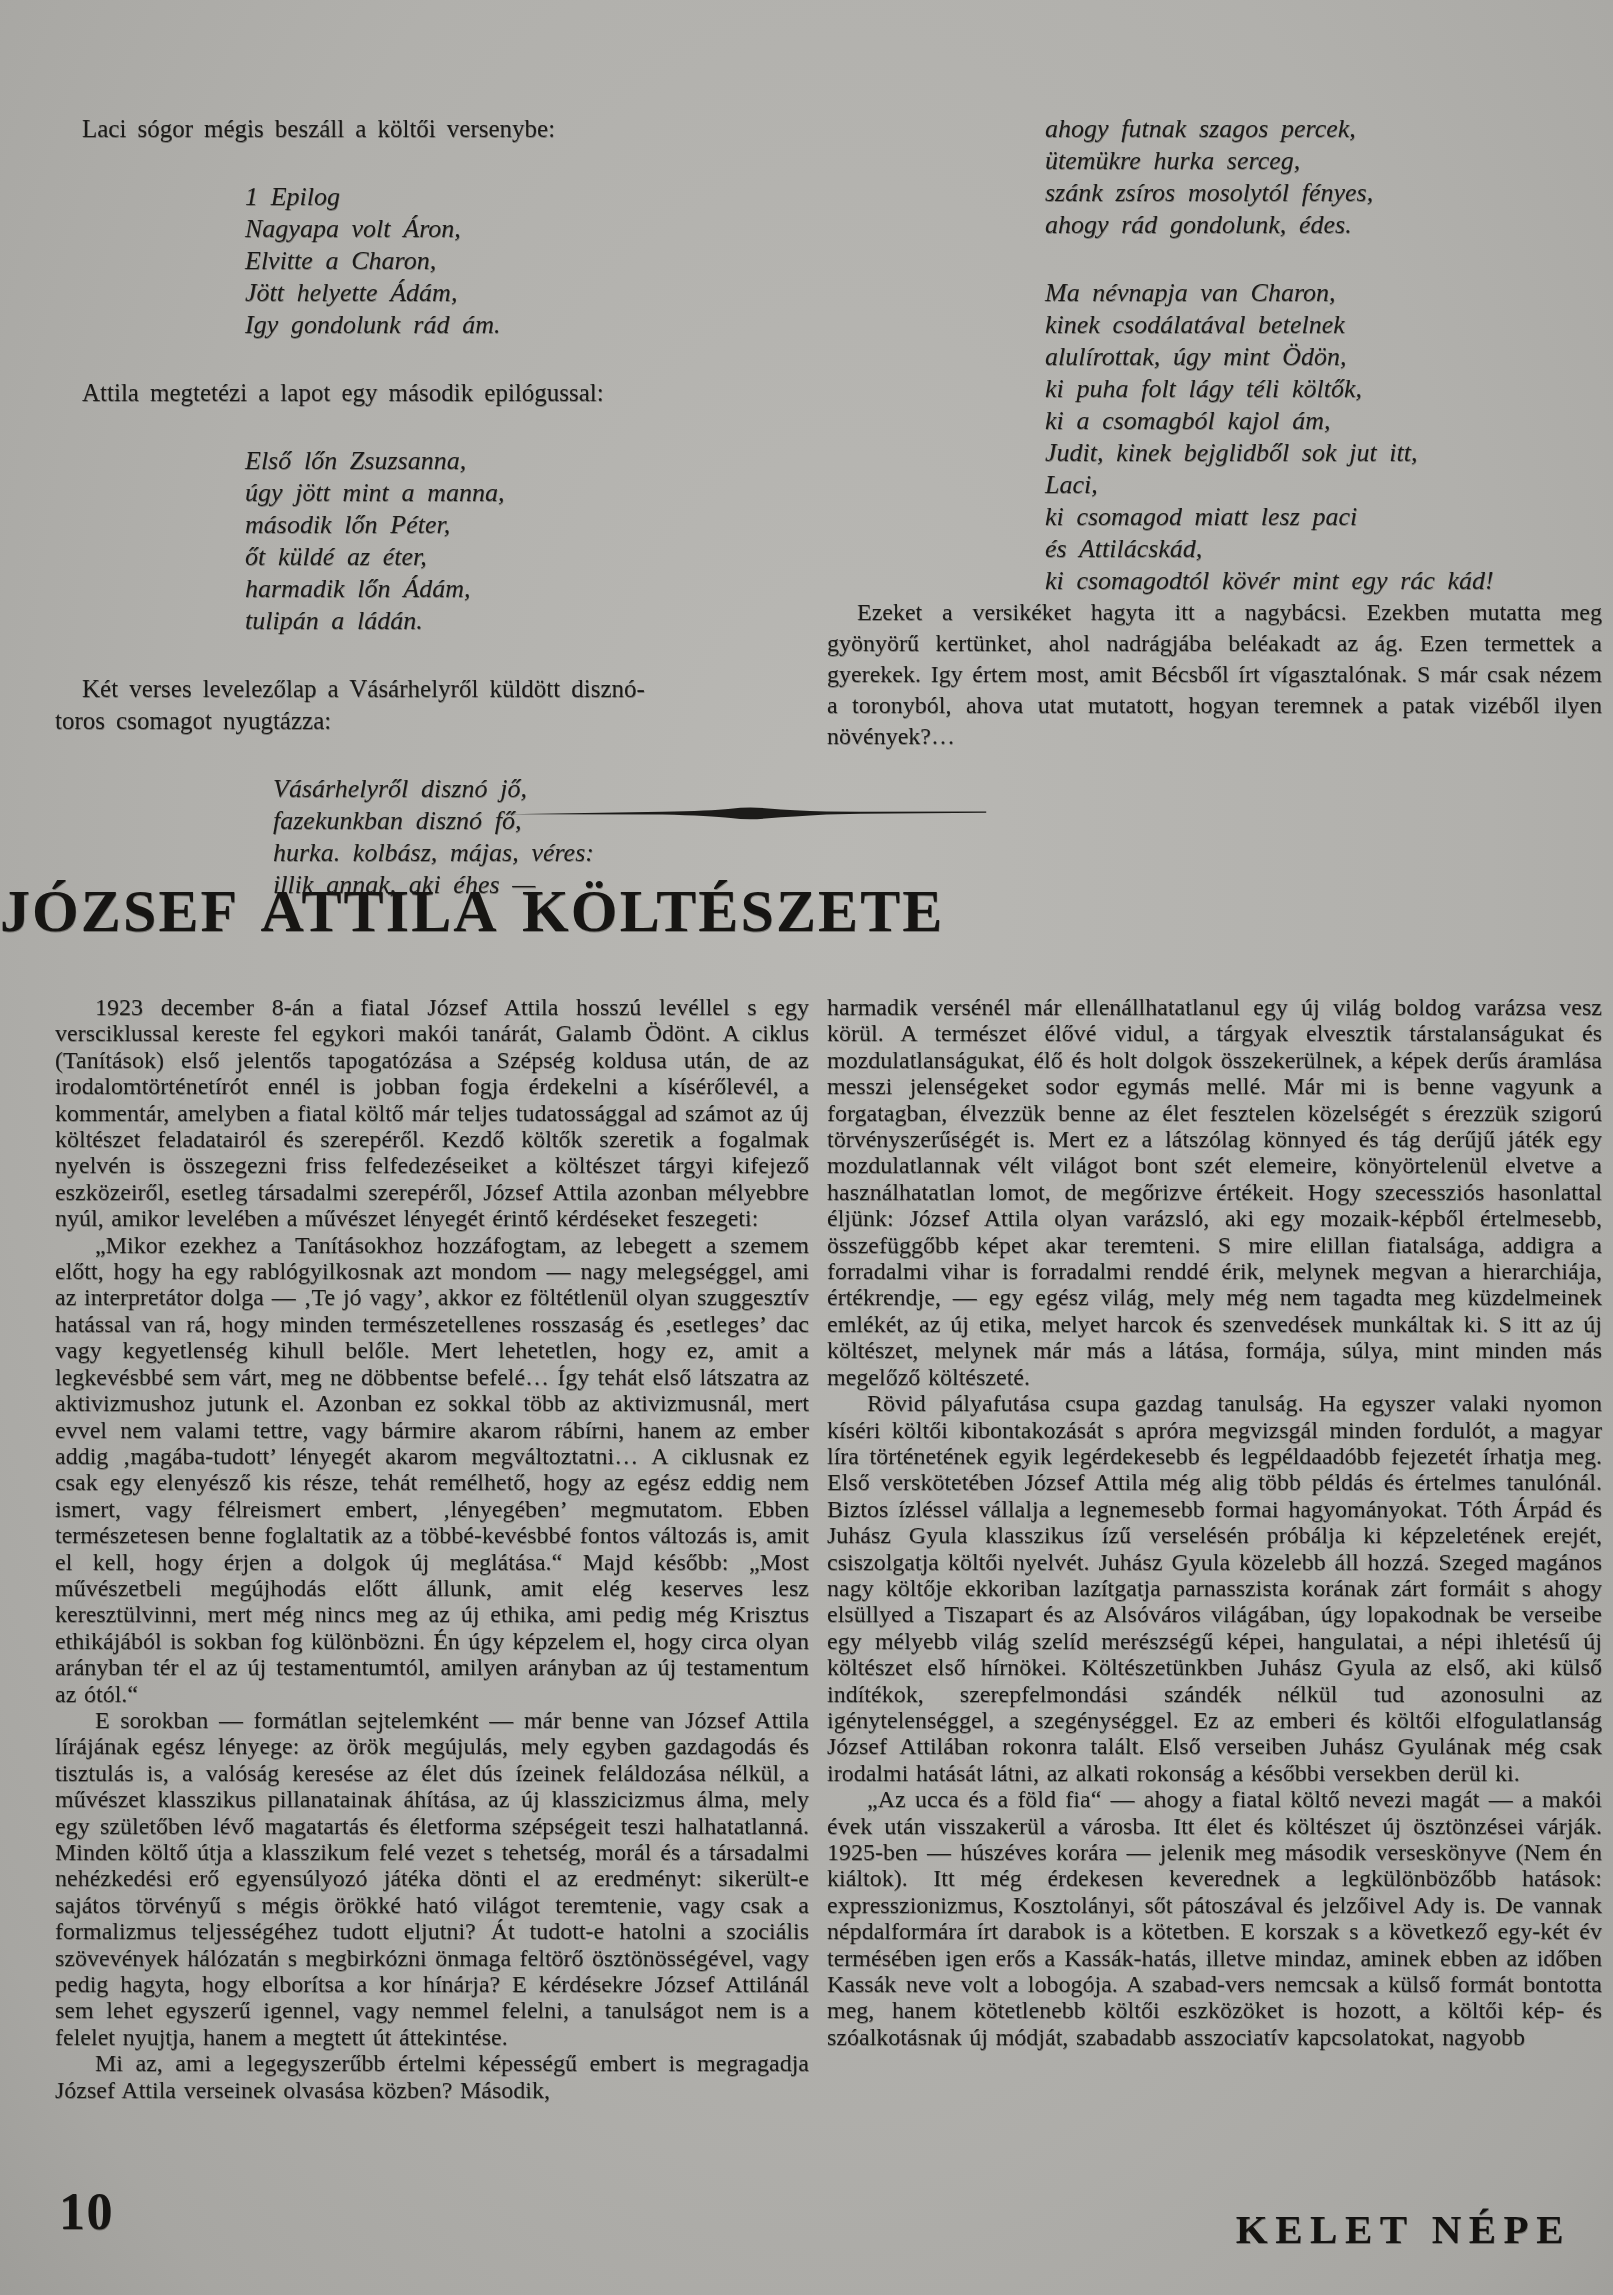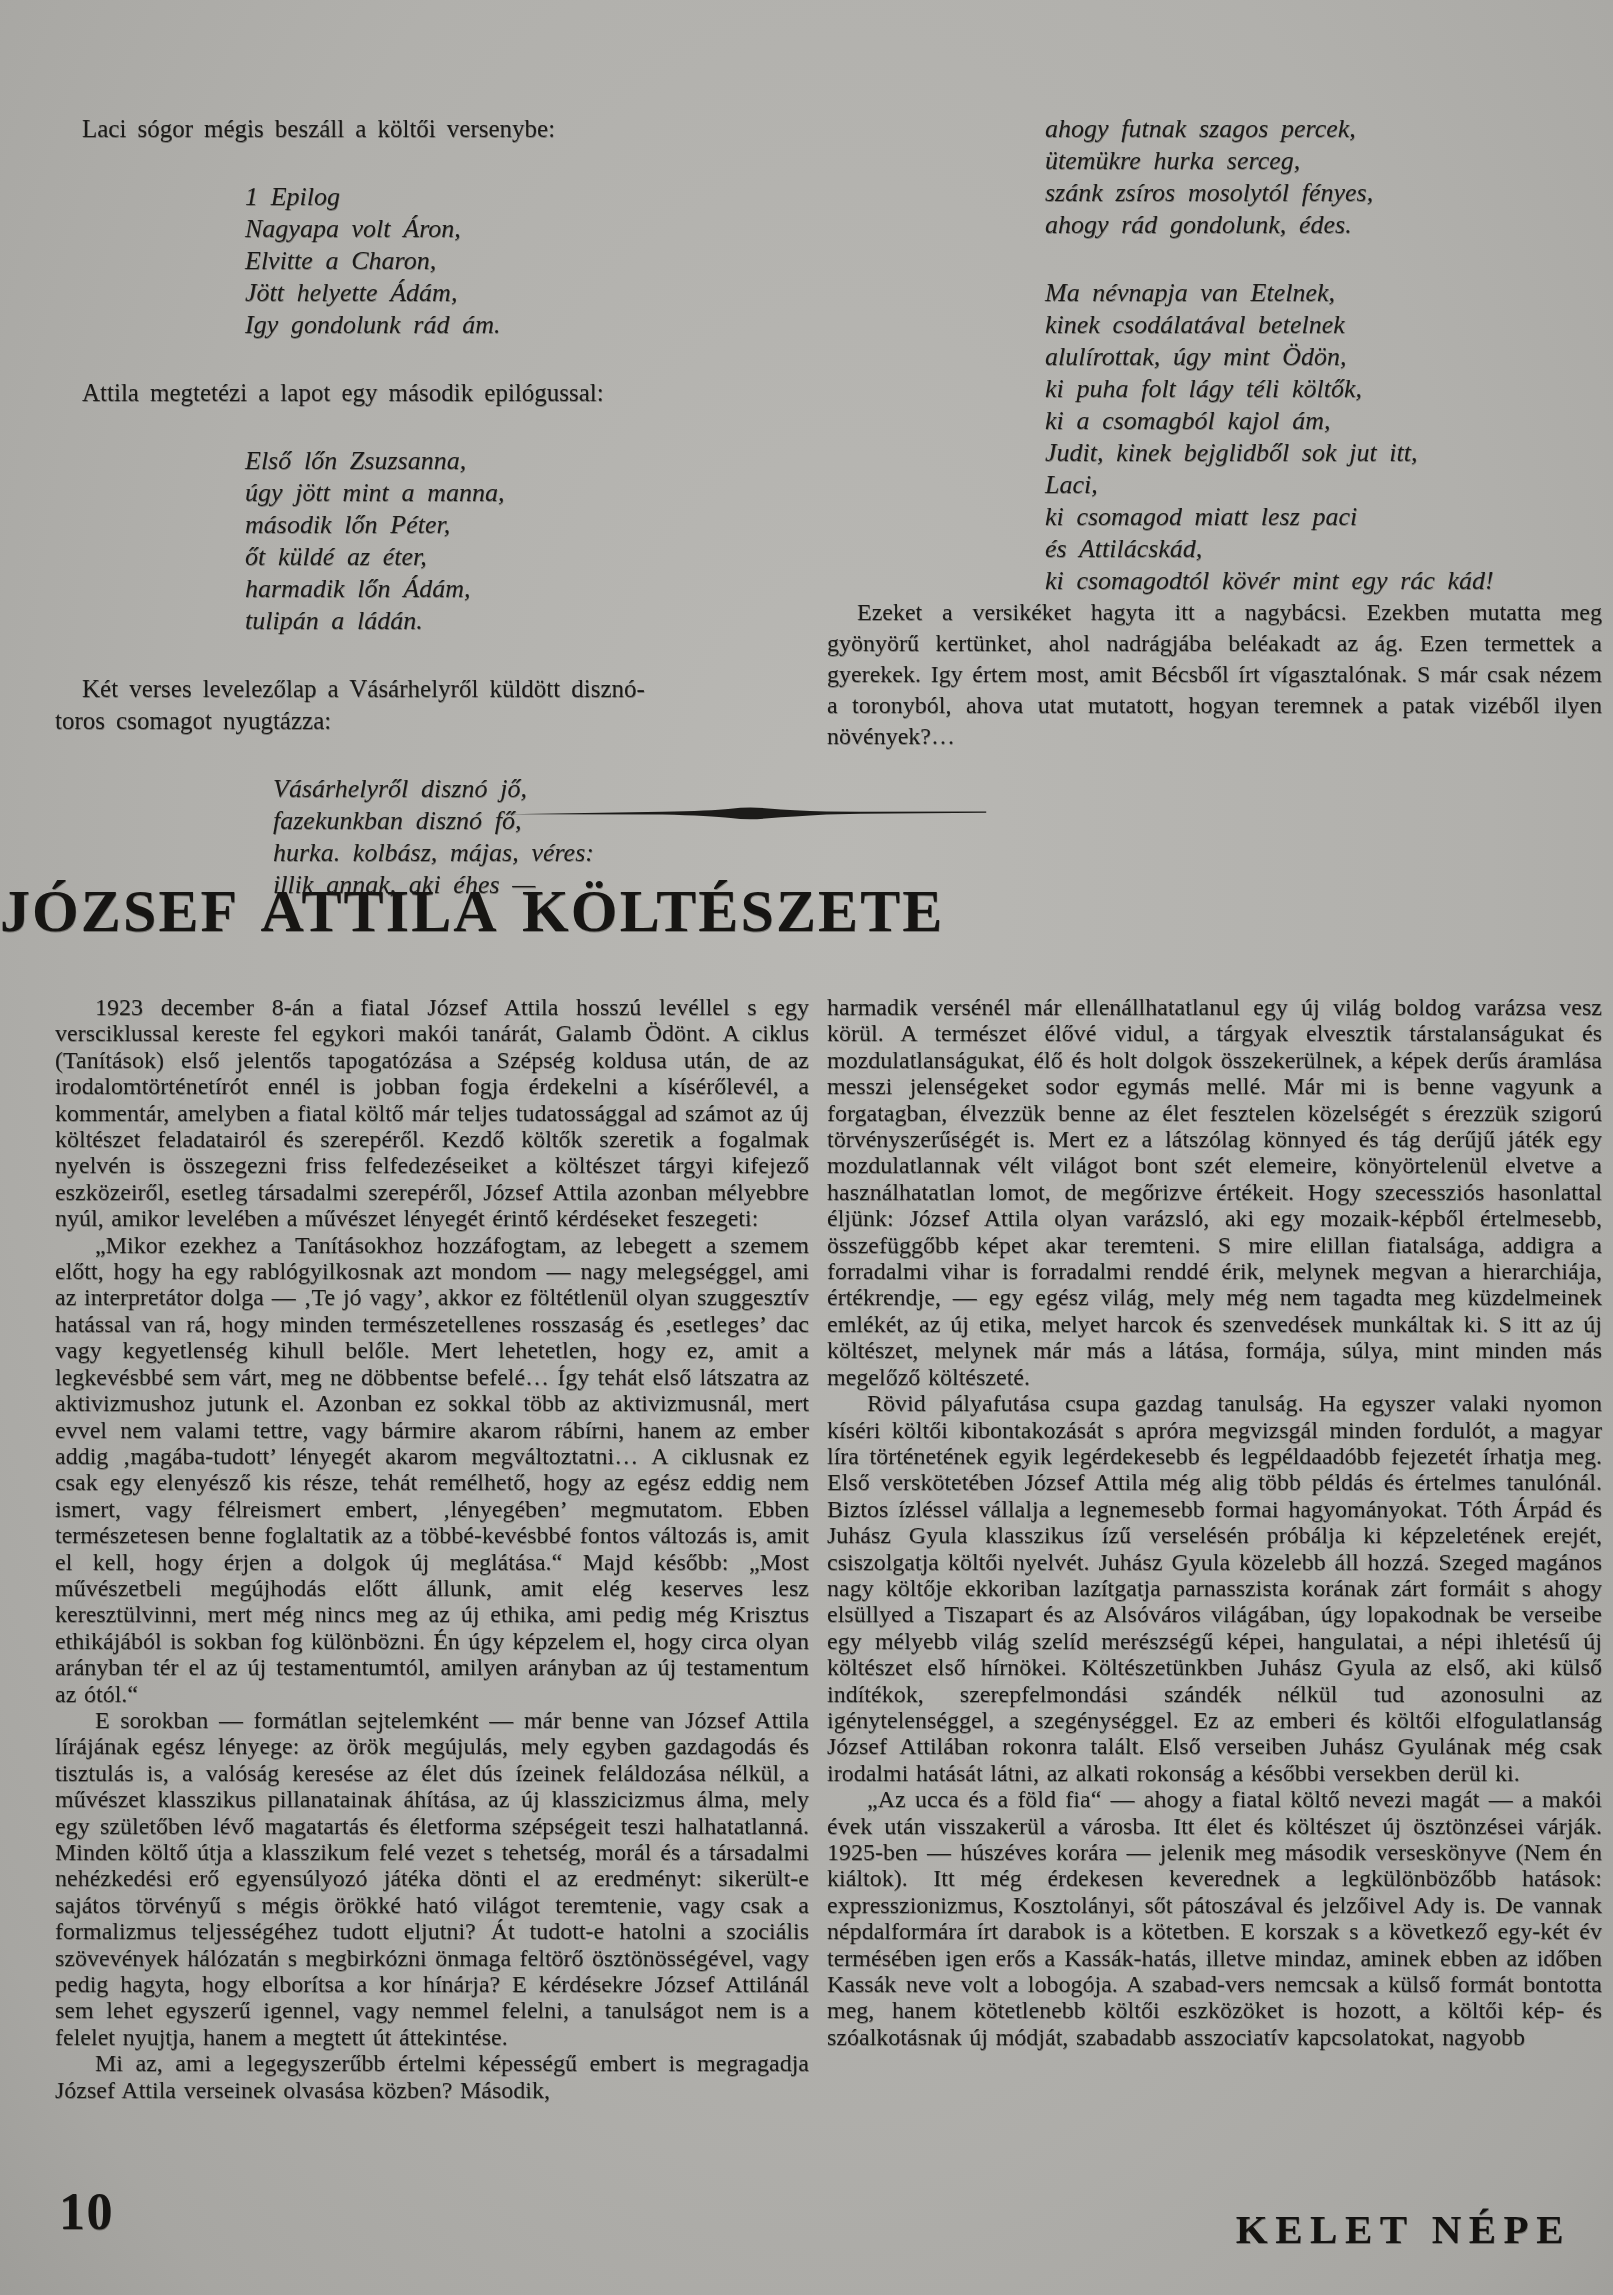--- a/index.html
+++ b/index.html
@@ -103,21 +103,21 @@
 
   <section class="topcol right">
     <div class="poem indent-b">
       <div class="poem-line">ahogy futnak szagos percek,</div>
       <div class="poem-line">ütemükre hurka serceg,</div>
       <div class="poem-line">szánk zsíros mosolytól fényes,</div>
       <div class="poem-line">ahogy rád gondolunk, édes.</div>
     </div>
 
     <div class="poem indent-b gap-md">
-      <div class="poem-line">Ma névnapja van Etelnek,</div>
+      <div class="poem-line">Ma névnapja van Charon,</div>
       <div class="poem-line">kinek csodálatával betelnek</div>
       <div class="poem-line">alulírottak, úgy mint Ödön,</div>
       <div class="poem-line">ki puha folt lágy téli költők,</div>
       <div class="poem-line">ki a csomagból kajol ám,</div>
       <div class="poem-line">Judit, kinek bejglidből sok jut itt,</div>
       <div class="poem-line">Laci,</div>
       <div class="poem-line">ki csomagod miatt lesz paci</div>
       <div class="poem-line">és Attilácskád,</div>
       <div class="poem-line">ki csomagodtól kövér mint egy rác kád!</div>
     </div>

